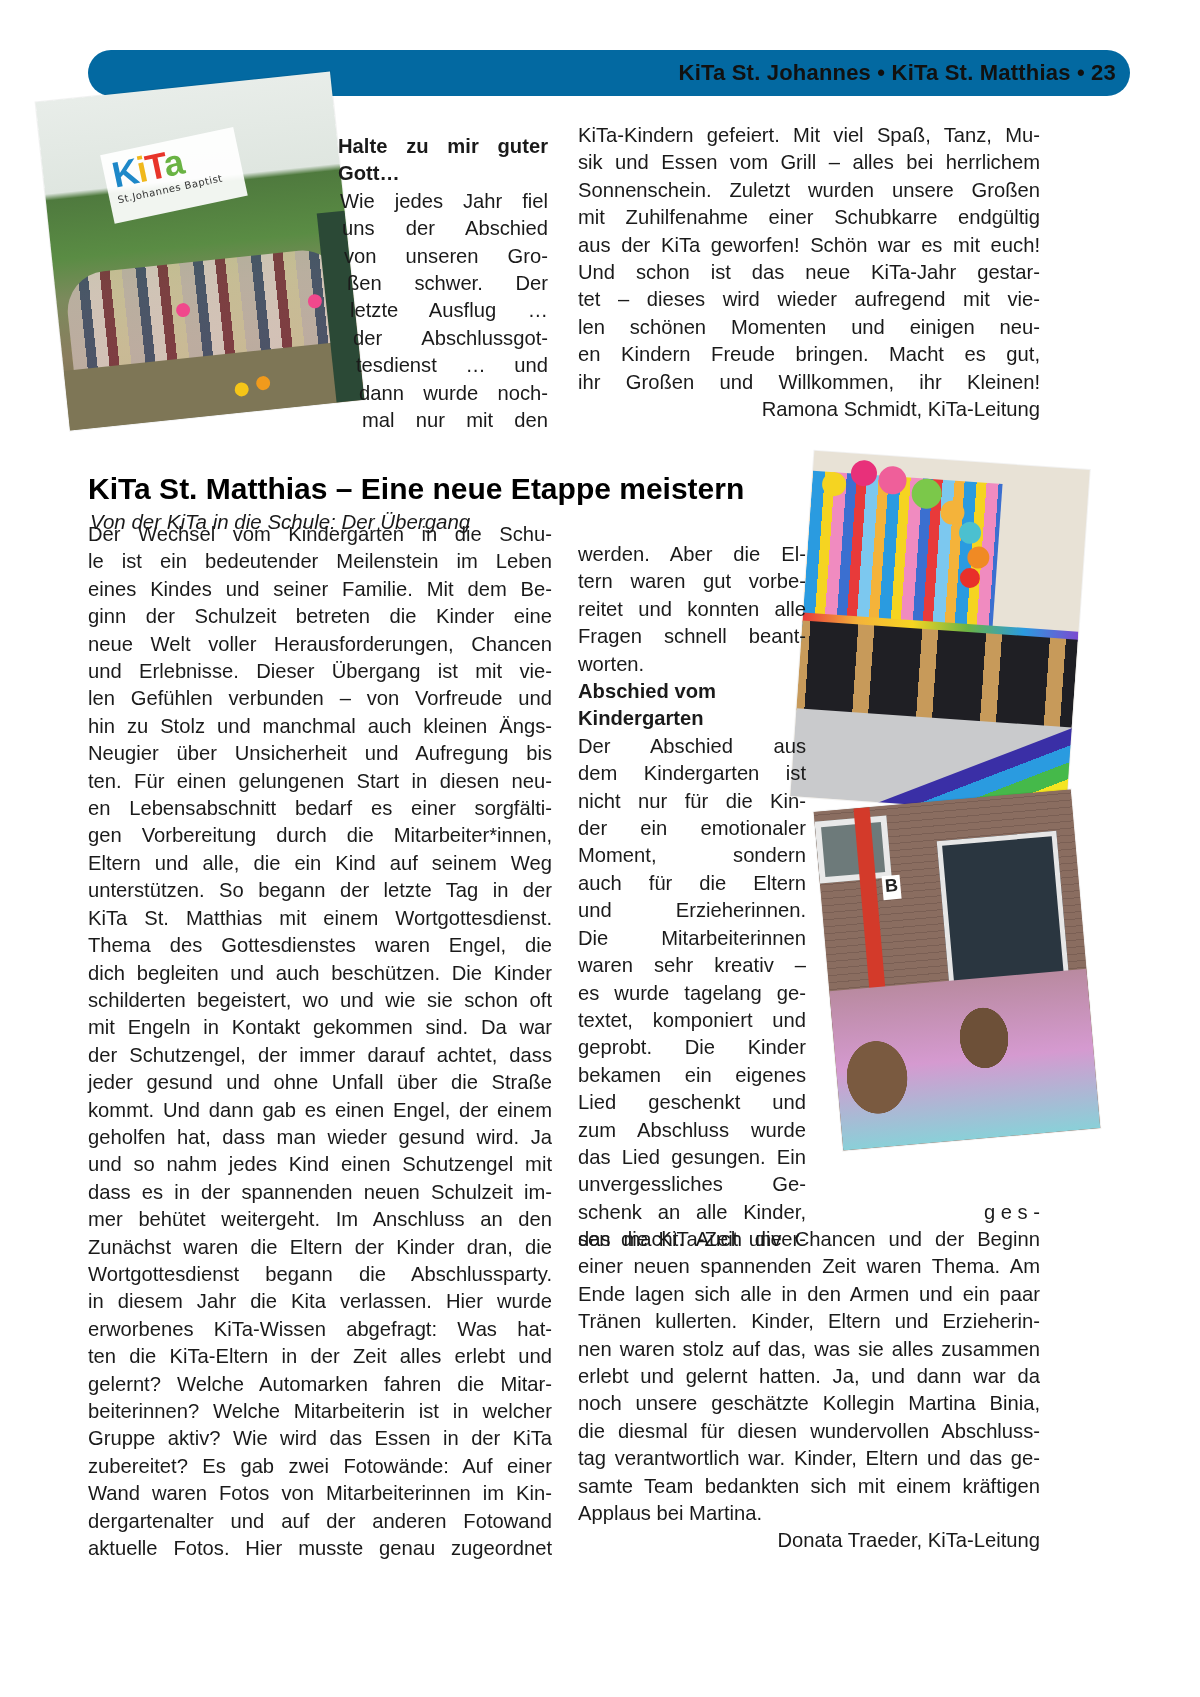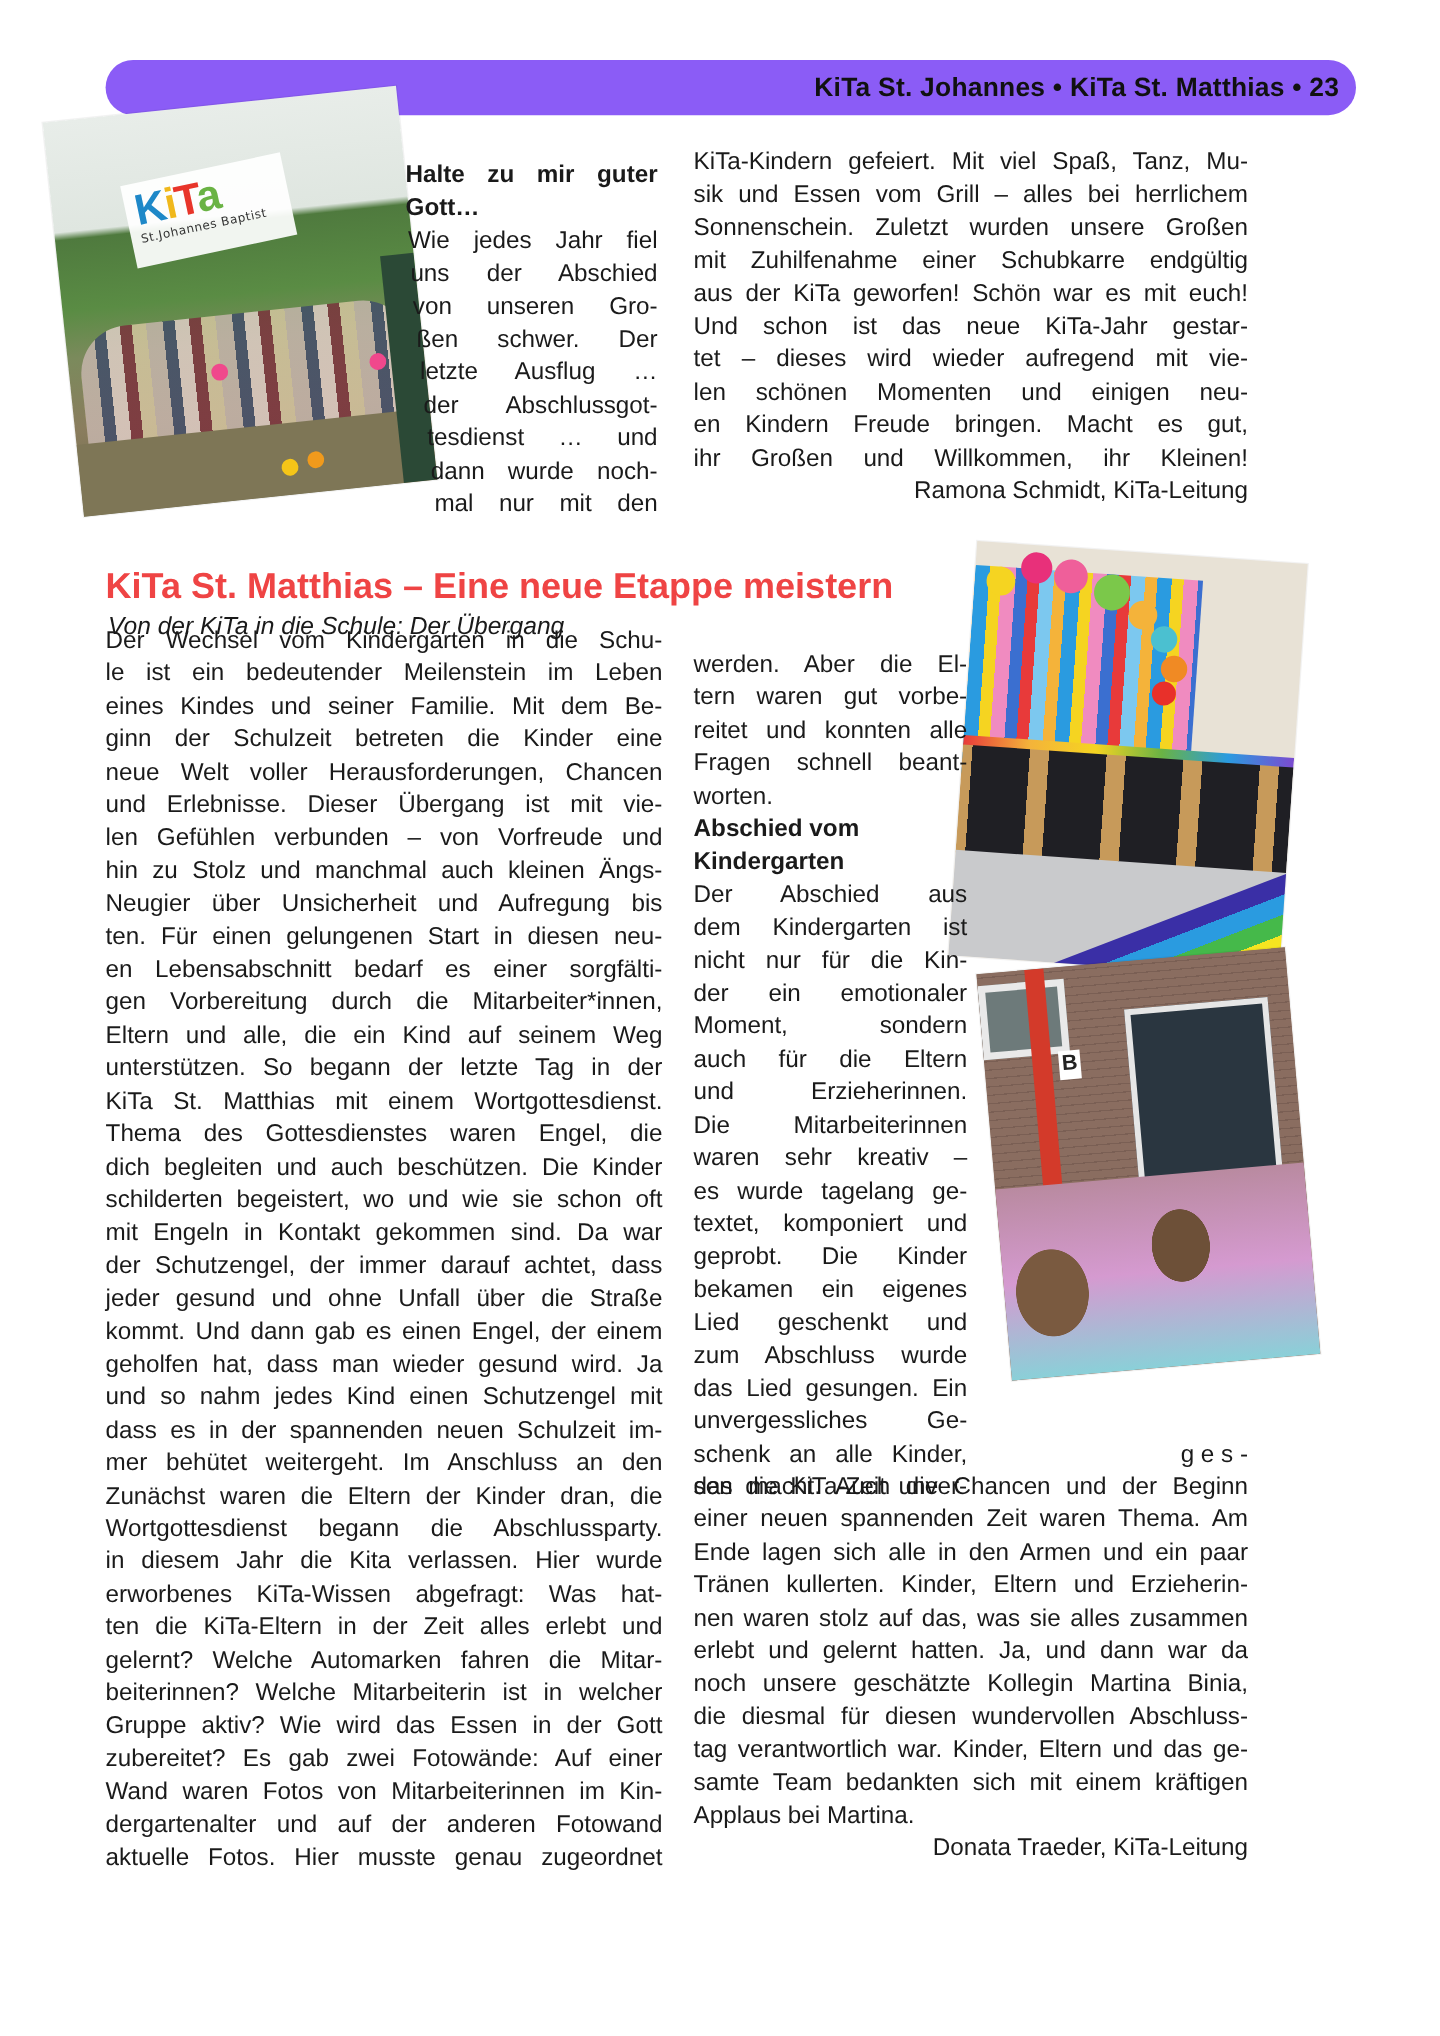--- a/index.html
+++ b/index.html
@@ -1,19 +1,19 @@
 <!DOCTYPE html>
 <html><head>
   <meta charset="utf-8">
   <style>
     html, body { margin: 0; padding: 0; background: #ffffff; }
     body { width: 1200px; height: 1697px; position: relative; overflow: hidden;
            font-family: "Liberation Sans", sans-serif; color: #1a1a1a; }
     .header-bar { position: absolute; left: 88px; top: 50px; width: 1042px; height: 46px;
-                  background: #8b5cf6; border-radius: 24px; }
+                  background: #0369a1; border-radius: 24px; }
     .header-text { position: absolute; right: 14px; top: 10px; font-weight: bold; font-size: 22px;
                    font-family: "Liberation Sans", sans-serif; color: #111; letter-spacing: 0.2px; }
     .text { font-size: 20.2px; line-height: 27.4px; text-align: justify; }
     .line { display: block; text-align: justify; text-align-last: justify; white-space: nowrap; }
     .line.last { text-align-last: left; }
     .line.right { text-align: right; text-align-last: right; }
     .col { position: absolute; }
     .bold { font-weight: bold; }
 
     
@@ -53,21 +53,21 @@
     .pillar { position: absolute; left: 40px; top: 0; width: 16px; height: 240px; background: #d33a2a; }
     .door { position: absolute; left: 120px; top: 40px; width: 110px; height: 150px; background: #2a3640; border: 5px solid #e6e6e6; }
     .blabel { position: absolute; left: 62px; top: 70px; width: 18px; height: 24px; background: #fff; color: #222; font-weight: bold;
               font-size: 18px; text-align: center; font-family: "Liberation Sans", sans-serif; }
     .kids { position: absolute; left: 0; top: 180px; width: 258px; height: 160px;
             background: radial-gradient(ellipse 50px 60px at 40px 90px, #7a5a40 60%, transparent 61%),
                         radial-gradient(ellipse 40px 50px at 150px 60px, #6d5038 60%, transparent 61%),
                         linear-gradient(180deg, #b98aa0 0%, #d59ad0 50%, #8ad0d8 100%); }
 
     
-    .sec-title { position: absolute; left: 88px; top: 472px; font-weight: bold; font-size: 30px; color: #ef4444; font-family: "Liberation Sans", sans-serif; }
+    .sec-title { position: absolute; left: 88px; top: 472px; font-weight: bold; font-size: 30px; color: #000000; font-family: "Liberation Sans", sans-serif; }
     .sec-sub { position: absolute; left: 90px; top: 510px; font-style: italic; font-size: 20.5px; color: #1a1a1a; font-family: "Liberation Sans", sans-serif; }
   </style>
 </head>
 <body>
 
 <div class="header-bar">
   <span class="header-text">KiTa St. Johannes • KiTa St. Matthias • 23</span>
 </div>
 
 <div class="photo photo1">
@@ -169,21 +169,21 @@
   <span class="line">und so nahm jedes Kind einen Schutzengel mit</span>
   <span class="line">dass es in der spannenden neuen Schulzeit im-</span>
   <span class="line">mer behütet weitergeht. Im Anschluss an den</span>
   <span class="line">Zunächst waren die Eltern der Kinder dran, die</span>
   <span class="line">Wortgottesdienst begann die Abschlussparty.</span>
   <span class="line">in diesem Jahr die Kita verlassen. Hier wurde</span>
   <span class="line">erworbenes KiTa-Wissen abgefragt: Was hat-</span>
   <span class="line">ten die KiTa-Eltern in der Zeit alles erlebt und</span>
   <span class="line">gelernt? Welche Automarken fahren die Mitar-</span>
   <span class="line">beiterinnen? Welche Mitarbeiterin ist in welcher</span>
-  <span class="line">Gruppe aktiv? Wie wird das Essen in der Gott</span>
+  <span class="line">Gruppe aktiv? Wie wird das Essen in der KiTa</span>
   <span class="line">zubereitet? Es gab zwei Fotowände: Auf einer</span>
   <span class="line">Wand waren Fotos von Mitarbeiterinnen im Kin-</span>
   <span class="line">dergartenalter und auf der anderen Fotowand</span>
   <span class="line">aktuelle Fotos. Hier musste genau zugeordnet</span>
 </div>
 
 <div class="col text" style="left:578px; top:541px; width:228px;">
   <span class="line">werden. Aber die El-</span>
   <span class="line">tern waren gut vorbe-</span>
   <span class="line">reitet und konnten alle</span>

